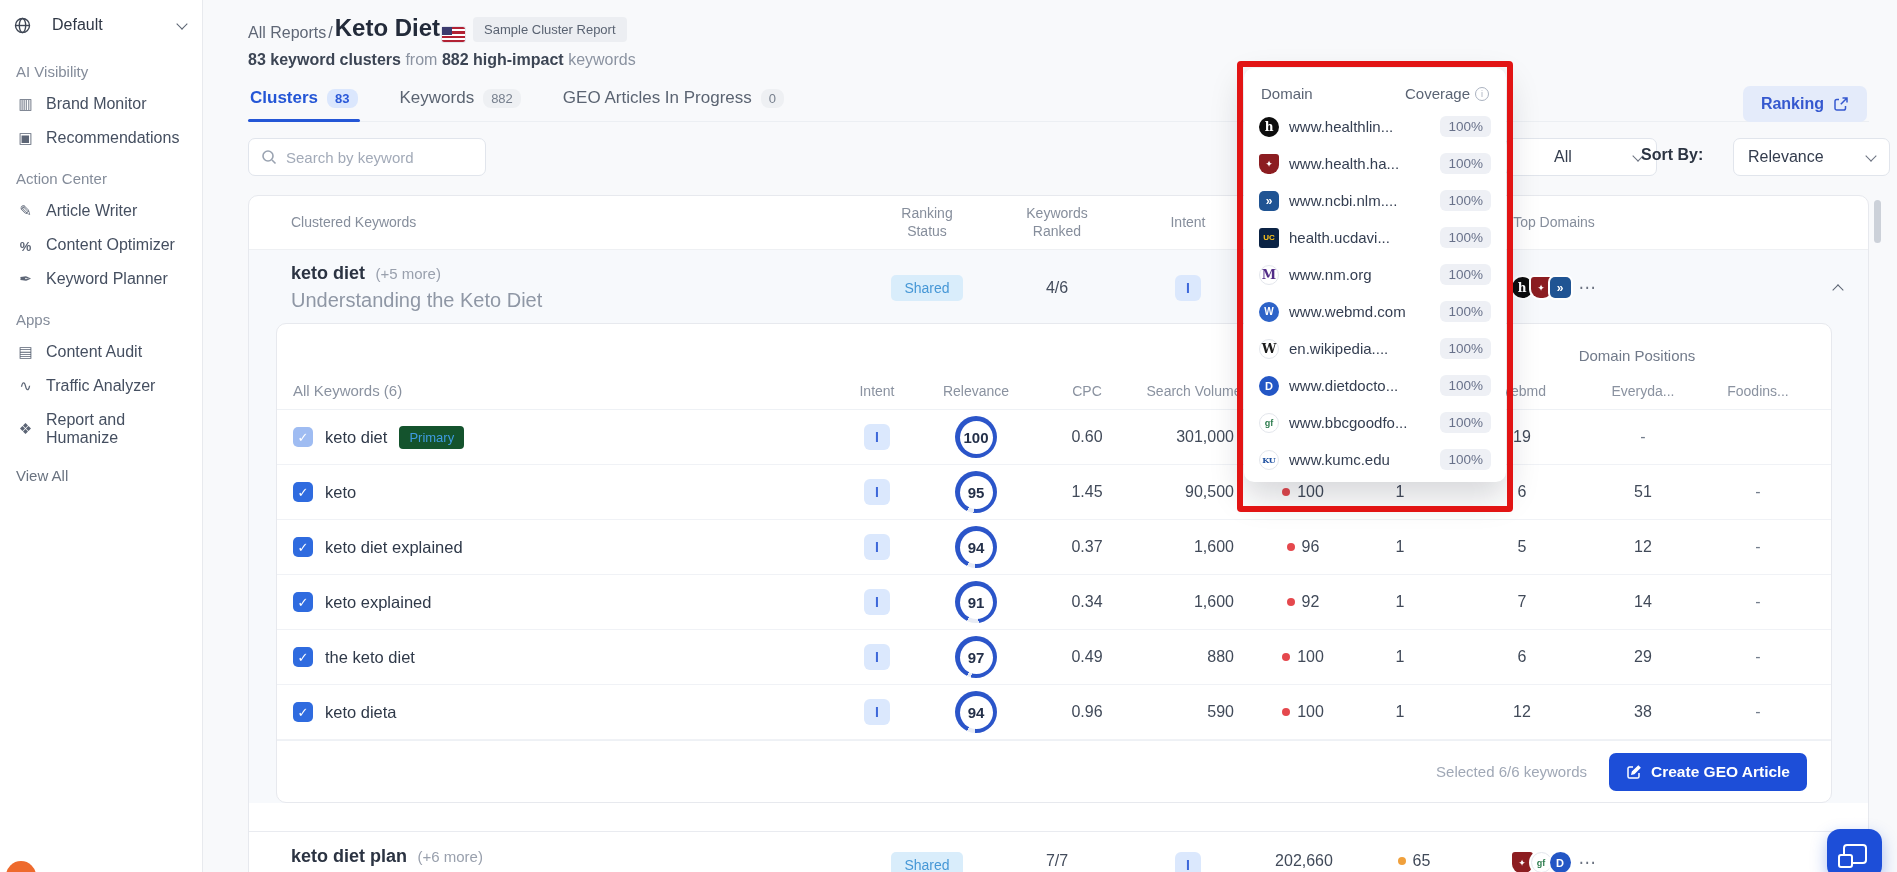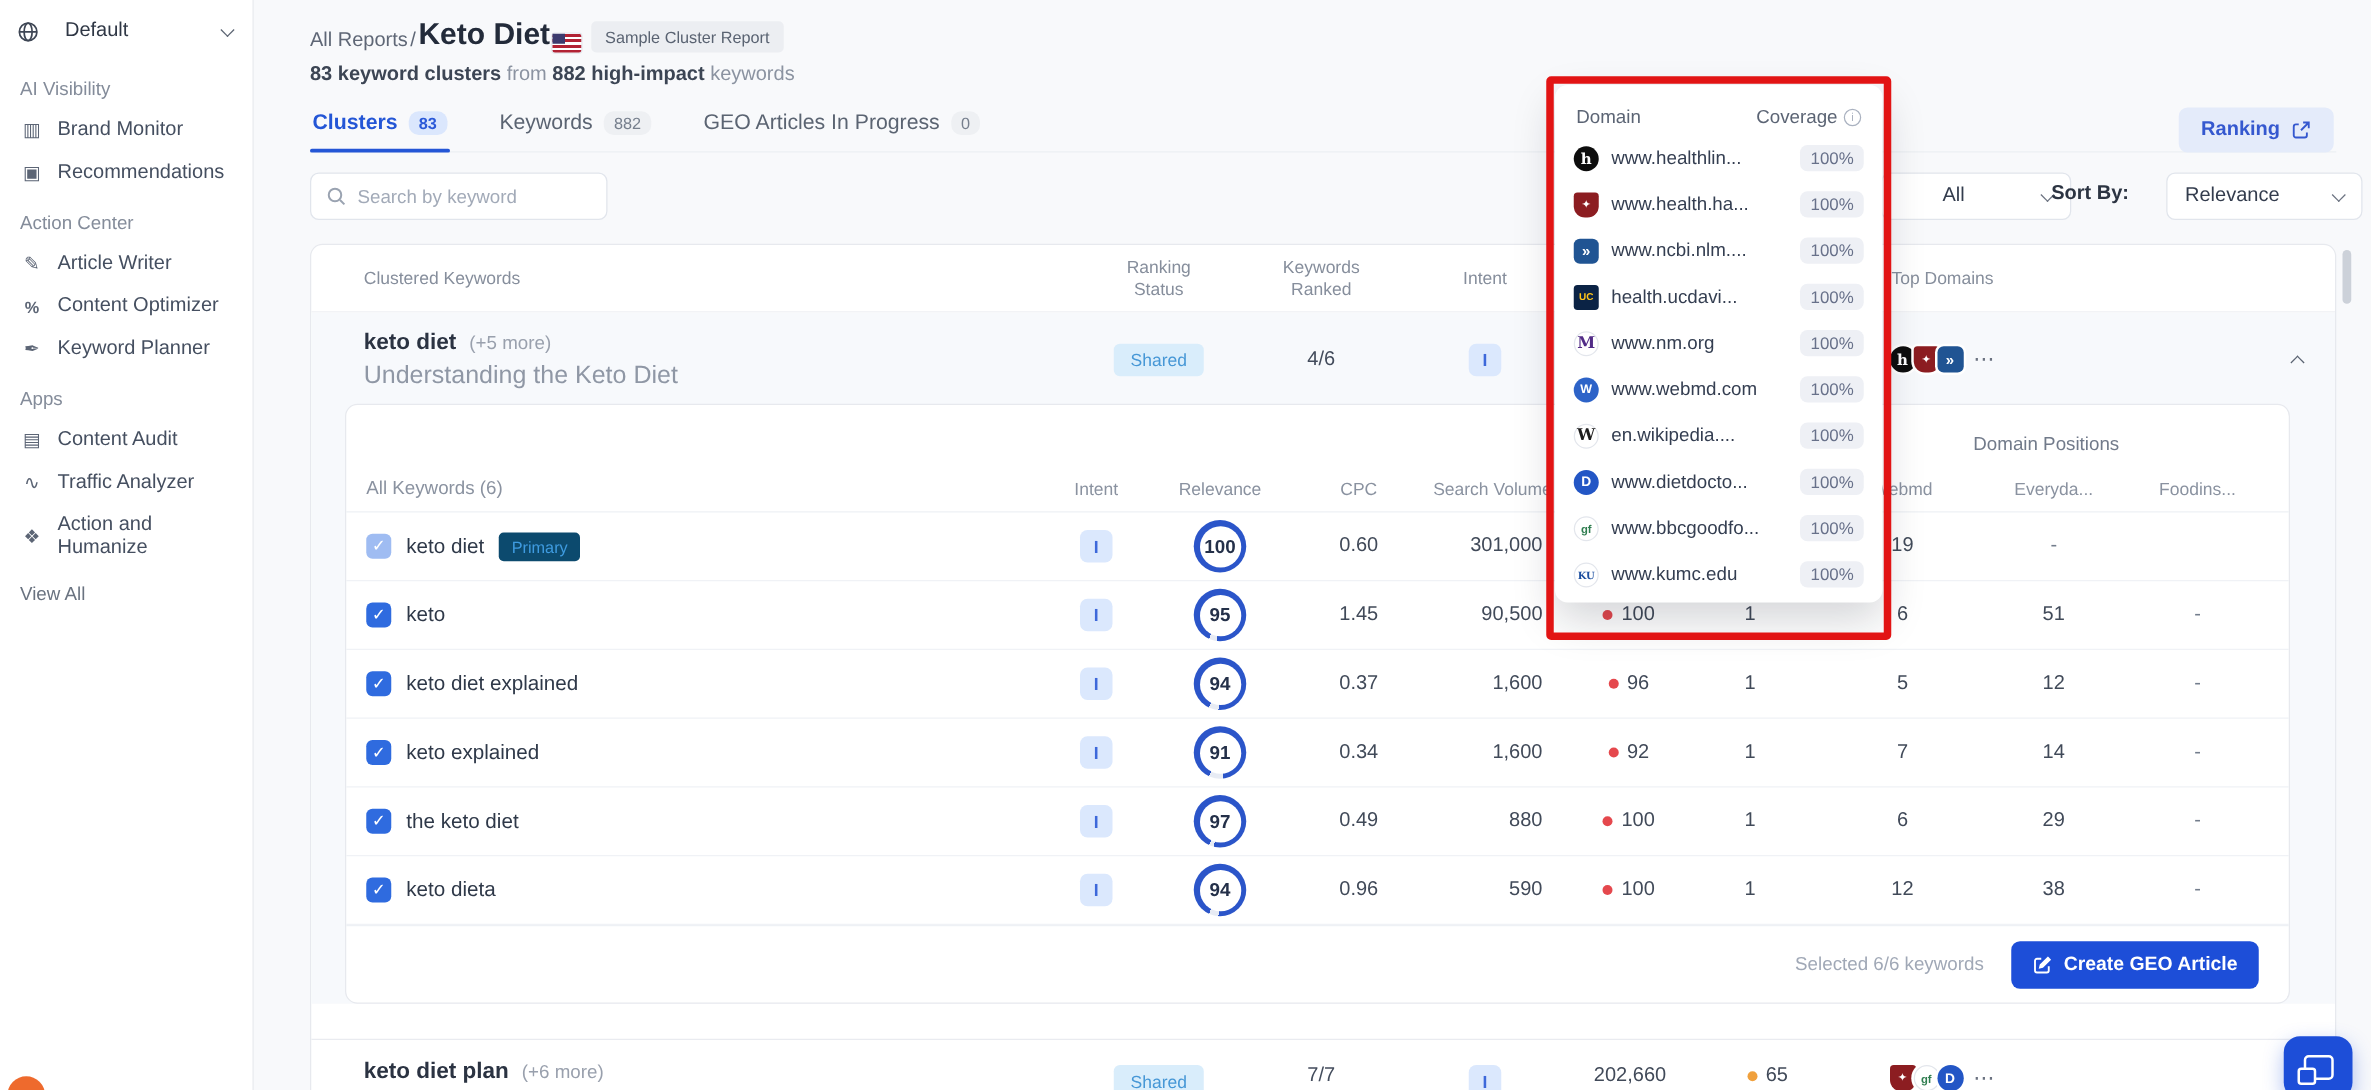--- a/index.html
+++ b/index.html
@@ -102,21 +102,21 @@
   .pheader{height:38px;font-size:14px;color:#8a92a0;border-bottom:1px solid #eef1f5}
   .pheader .c{text-align:center}
   .pheader .first{text-align:left;padding-left:16px;font-size:15px}
   .krow{height:55px;border-bottom:1px solid #f0f2f6}
   .kname{display:flex;align-items:center;gap:12px;padding-left:16px}
   .chk{width:20px;height:20px;border-radius:5px;background:#2f6bdf;color:#fff;display:flex;align-items:center;justify-content:center;
     font-size:13px;flex:none;cursor:pointer}
   .chk::after{content:"✓"}
   .chk.chk-light{background:#9fbcf2}
   .kw{font-size:16.5px;color:#2f3949}
-  .primary-badge{background:#0c4a6e;color:#3f9be0;font-size:13px;padding:4px 10px;border-radius:4px}
+  .primary-badge{background:#14532d;color:#3f9be0;font-size:13px;padding:4px 10px;border-radius:4px}
   .ring{width:42px;height:42px;border-radius:50%;display:flex;align-items:center;justify-content:center;margin:0 auto}
   .ring>span{width:33px;height:33px;border-radius:50%;background:#fff;display:flex;align-items:center;justify-content:center;
     font-weight:700;font-size:15px;color:#243049}
   .num{font-size:16px;color:#414a59;text-align:center}
   .vol{display:flex;justify-content:flex-end;padding-right:15px;font-size:16px;color:#414a59}
   .score{display:flex;align-items:center;justify-content:center;gap:7px;font-size:16px;color:#414a59}
   .dot{width:8px;height:8px;border-radius:50%;flex:none}
   .dot-red{background:#e5484d}
   .dot-orange{background:#f0a03c}
   .dash{color:#737d8c}
@@ -208,21 +208,21 @@
         <span>Content Audit</span>
       </div>
 
       <div class="side-item">
         <span class="ico ico-analyzer"></span>
         <span>Traffic Analyzer</span>
       </div>
 
       <div class="side-item">
         <span class="ico ico-humanize"></span>
-        <span>Action and Humanize</span>
+        <span>Report and Humanize</span>
       </div>
     </div>
 
   <div class="view-all">View All</div>
 </aside>
 
 <main class="main">
 
   <div class="bc-row">
     <span class="bc-link">All Reports</span>

